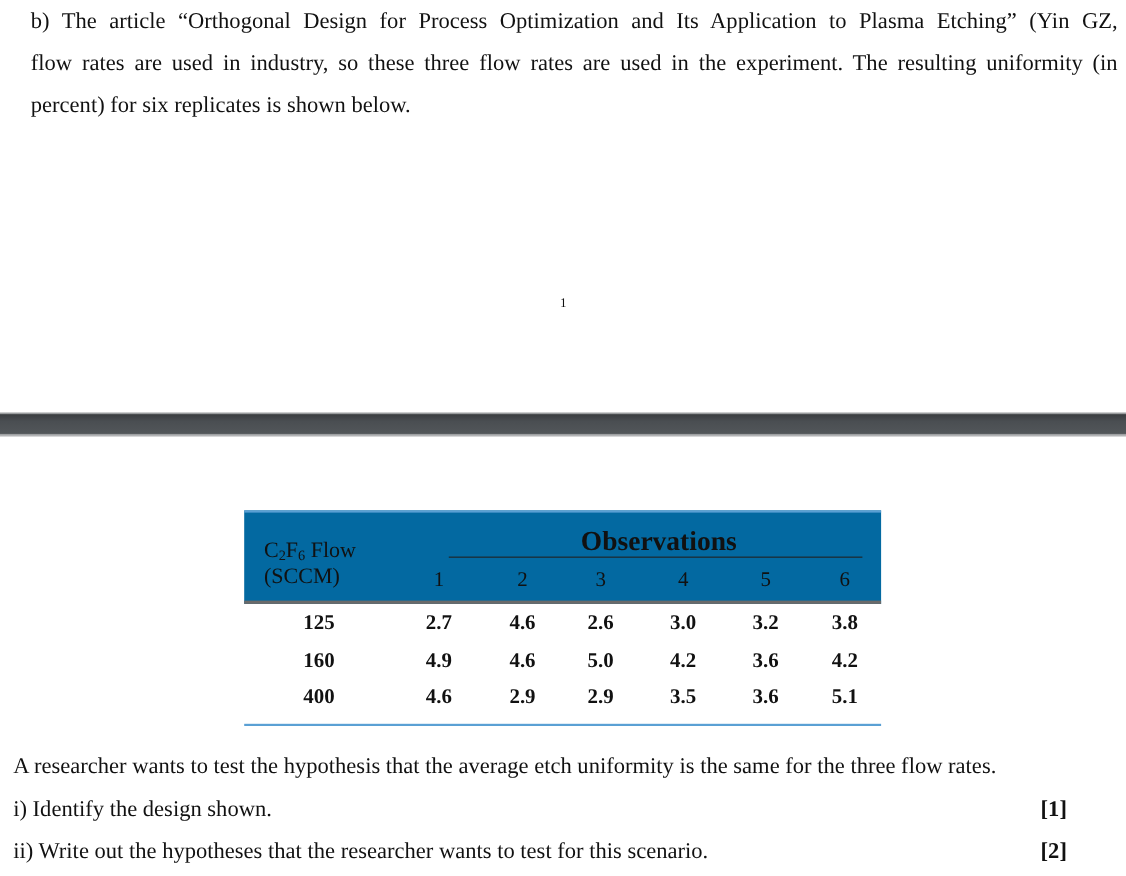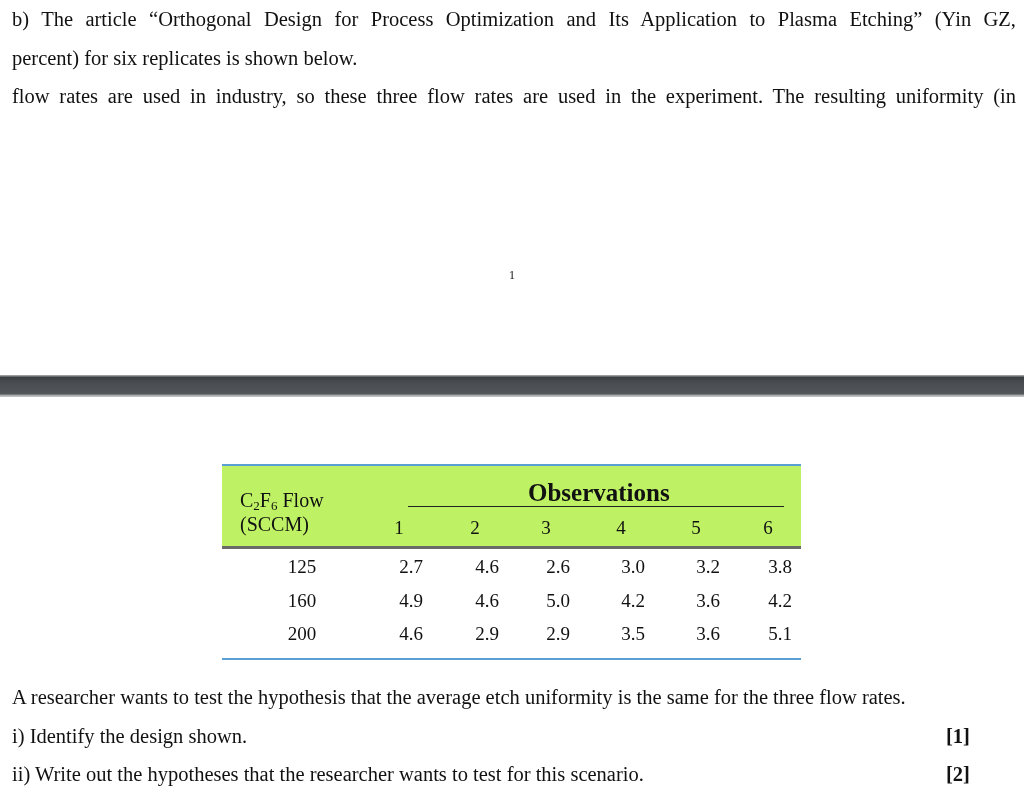--- a/index.html
+++ b/index.html
@@ -4,56 +4,56 @@
 <style>
   html, body { margin: 0; padding: 0; background: #ffffff; }
   body {
     width: 1024px; height: 796px; position: relative; overflow: hidden;
     font-family: "Liberation Serif", "DejaVu Serif", serif; color: #111;
   }
   .para {
     position: absolute; left: 12px; top: 0px; width: 1004px;
     font-size: 20.5px; line-height: 38.5px; text-align: justify;
   }
-  .para .line { display: block; white-space: nowrap; text-align-last: justify; }
+  .para .line { display: block; white-space: nowrap; text-align-last: justify; margin-left: 16px; }
   .para .line.last { text-align-last: left; }
   .para i { font-style: italic; }
   .para sub { font-size: 13px; vertical-align: -3px; line-height: 0; }
 
   .page-num {
     position: absolute; left: 509px; top: 268px; font-size: 12px;
   }
   .sep-bar {
     position: absolute; left: 0; top: 375px; width: 1024px; height: 22px;
     background: linear-gradient(#9a9c9e 0px, #9a9c9e 1px, #3a3d40 2px, #4a4e52 8px, #525659 19px, #9ea0a2 20px, #c9cacb 22px);
   }
 
   .tbl {
     position: absolute; left: 222px; top: 464px; width: 579px; height: 198px;
     font-family: "Liberation Serif", "DejaVu Serif", serif; font-size: 19px;
   }
   .tbl-head {
     position: absolute; left: 0; top: 0; width: 579px; height: 80px;
-    background: #bef264; border-top: 2px solid #5aa0d4;
+    background: #0369a1; border-top: 2px solid #5aa0d4;
     border-bottom: 3px solid #6a6a6a;
   }
   .flow-label {
     position: absolute; left: 18px; top: 22px; line-height: 24px; font-size: 20px;
   }
   .flow-label sub { font-size: 13px; vertical-align: -3px; line-height: 0; }
   .obs-title {
     position: absolute; left: 306px; top: 13px; font-weight: bold; font-size: 25px;
   }
   .obs-rule {
     position: absolute; left: 186px; top: 40px; width: 376px; height: 1px; background: #222;
   }
   .col-h {
     position: absolute; top: 51px; width: 40px; text-align: center; font-size: 19px;
   }
-  .rows { position: absolute; left: 12px; top: 92px; width: 579px; }
+  .rows { position: absolute; left: 0; top: 92px; width: 579px; font-weight: bold; }
   .row { position: relative; height: 33.5px; }
   .cell {
     position: absolute; top: 0; width: 44px; text-align: center; font-size: 19px;
   }
   .cell.flow { width: 60px; left: 38px; }
   .tbl-bottom {
     position: absolute; left: 0; top: 194px; width: 579px; height: 2px; background: #5aa0d4;
   }
 
   .q {
@@ -61,22 +61,22 @@
   }
   .marks {
     position: absolute; left: 946px; font-size: 20.5px; font-weight: bold;
   }
 </style>
 </head>
 <body>
 
 <div class="para">
   <span class="line"><span>b) The article “Orthogonal Design for Process Optimization and Its Application to Plasma Etching” (Yin GZ,</span></span>
+  <span class="line"><span>flow rates are used in industry, so these three flow rates are used in the experiment. The resulting uniformity (in</span></span>
   <span class="line last"><span>percent) for six replicates is shown below.</span></span>
-  <span class="line"><span>flow rates are used in industry, so these three flow rates are used in the experiment. The resulting uniformity (in</span></span>
 </div>
 
 <div class="page-num">1</div>
 
 <div class="sep-bar"></div>
 
 <div class="tbl">
   <div class="tbl-head">
     <div class="flow-label">
       <div><span>C</span><sub>2</sub><span>F</span><sub>6</sub><span> Flow</span></div>
@@ -105,21 +105,21 @@
     <div class="row">
       <div class="cell flow">160</div>
       <div class="cell" style="left:155px">4.9</div>
       <div class="cell" style="left:231px">4.6</div>
       <div class="cell" style="left:302px">5.0</div>
       <div class="cell" style="left:377px">4.2</div>
       <div class="cell" style="left:452px">3.6</div>
       <div class="cell" style="left:524px">4.2</div>
     </div>
     <div class="row">
-      <div class="cell flow">200</div>
+      <div class="cell flow">400</div>
       <div class="cell" style="left:155px">4.6</div>
       <div class="cell" style="left:231px">2.9</div>
       <div class="cell" style="left:302px">2.9</div>
       <div class="cell" style="left:377px">3.5</div>
       <div class="cell" style="left:452px">3.6</div>
       <div class="cell" style="left:524px">5.1</div>
     </div>
   </div>
   <div class="tbl-bottom"></div>
 </div>

